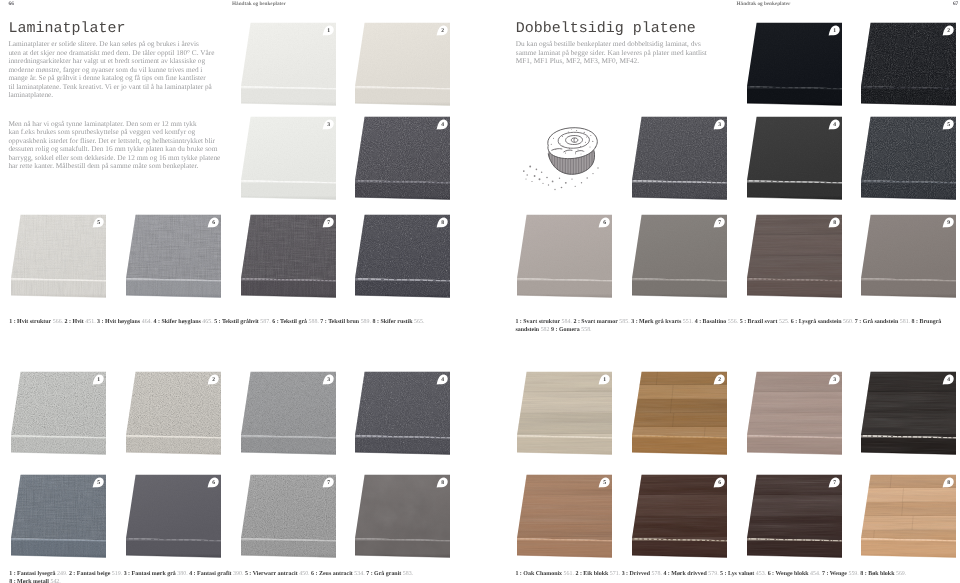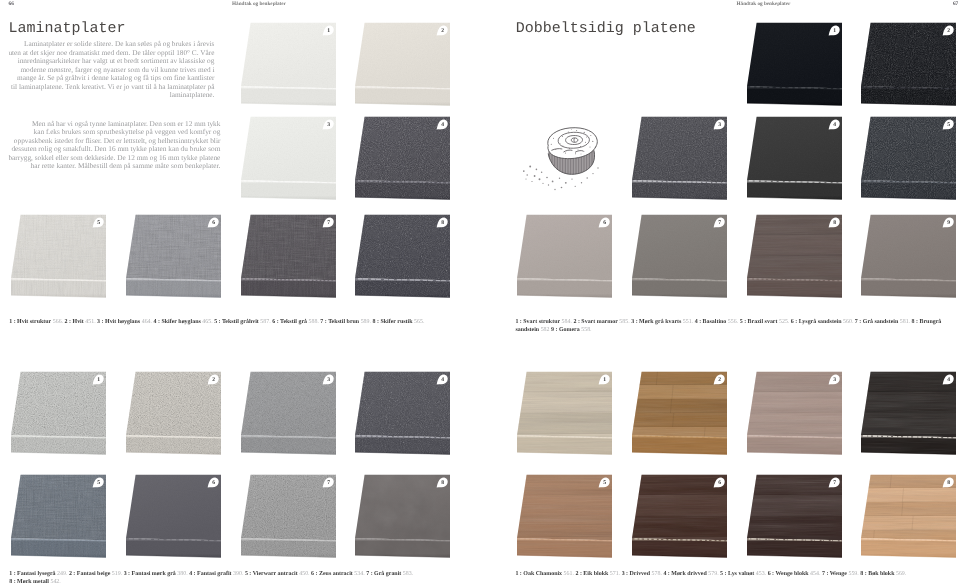--- a/index.html
+++ b/index.html
@@ -9,21 +9,21 @@
 
   .runhead{position:absolute;top:0.5px;font-family:"Liberation Serif",serif;font-size:5.2px;
            font-weight:700;color:#7b7b7b;letter-spacing:0;white-space:nowrap;}
   .folio{position:absolute;top:0.6px;font-family:"Liberation Serif",serif;font-size:5.3px;
          font-weight:700;color:#55545a;}
 
   .sec-head{position:absolute;font-family:Liberation Mono, monospace;font-weight:400;
             font-size:15px;color:#4a4745;letter-spacing:0;white-space:nowrap;}
   .body-txt{position:absolute;font-family:"Liberation Serif",serif;font-size:7.3px;
             line-height:8.5px;color:#9b9c9e;text-align:left;white-space:nowrap;}
-  .body-txt .ln{display:block;text-align:right;}
+  .body-txt .ln{display:block;}
 
   .legend{position:absolute;font-family:"Liberation Serif",serif;font-size:5.95px;
           line-height:7.6px;color:#a8a9ab;}
   .legend .nm{color:#3c3c3c;font-weight:700;}
   .legend .cd{color:#aeafb1;}
 
   .tile{position:absolute;}
   .tile svg{display:block;}
 </style>
 </head>
@@ -49,20 +49,25 @@
   <div class="body-txt" style="left:8.4px;top:102.6px;margin-top:17px;">
       <span class="ln">Men nå har vi også tynne laminatplater. Den som er 12 mm tykk</span>
       <span class="ln">kan f.eks brukes som sprutbeskyttelse på veggen ved komfyr og</span>
       <span class="ln">oppvaskbenk istedet for fliser. Det er lettstelt, og helhetsinntrykket blir</span>
       <span class="ln">dessuten rolig og smakfullt. Den 16 mm tykke platen kan du bruke som</span>
       <span class="ln">barrygg, sokkel eller som dekkeside. De 12 mm og 16 mm tykke platene</span>
       <span class="ln">har rette kanter. Målbestill dem på samme måte som benkeplater.</span>
     </div>
 
   <div class="sec-head" style="left:515.8px;top:20px;">Dobbeltsidig platene</div>
+  <div class="body-txt" style="left:515.8px;top:40.2px;">
+      <span class="ln">Du kan også bestille benkeplater med dobbeltsidig laminat, dvs</span>
+      <span class="ln">samme laminat på begge sider. Kan leveres på plater med kantlist</span>
+      <span class="ln">MF1, MF1 Plus, MF2, MF3, MF0, MF42.</span>
+    </div>
 
   <div id="grid-host">
       <div class="tile" style="left:240.7px;top:21.5px;width:95px;height:84px">
         <svg width="95" height="84" viewBox="0 0 95 84" xmlns="http://www.w3.org/2000/svg">
           <defs>
             <linearGradient id="g0t" x1="0.05" y1="0" x2="0.45" y2="1">
               <stop offset="0" stop-color="#f2f2ee"></stop>
               <stop offset="1" stop-color="#eaeae6"></stop>
             </linearGradient>
             <linearGradient id="g0e" x1="0" y1="0" x2="0" y2="1">

